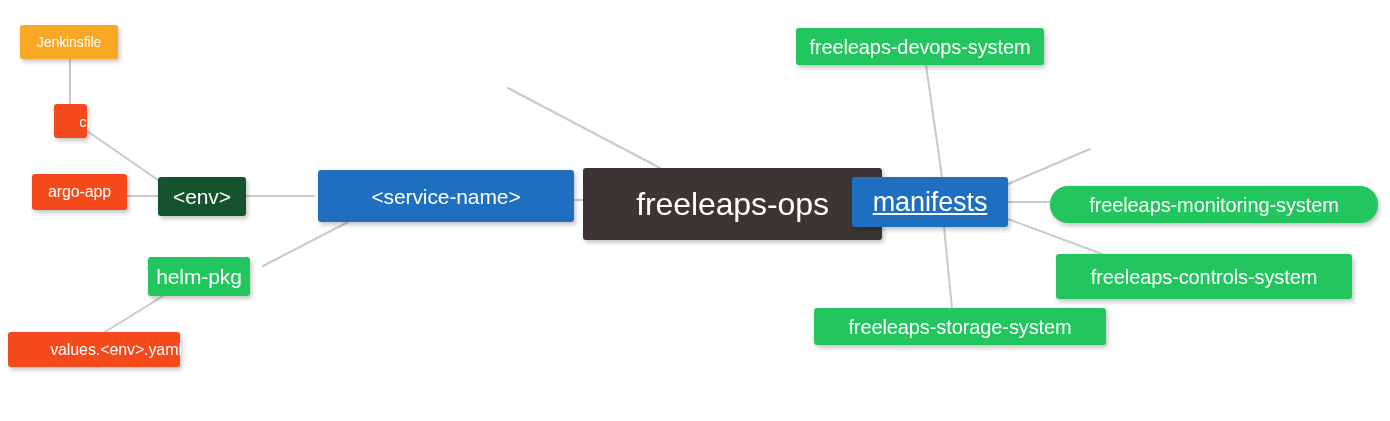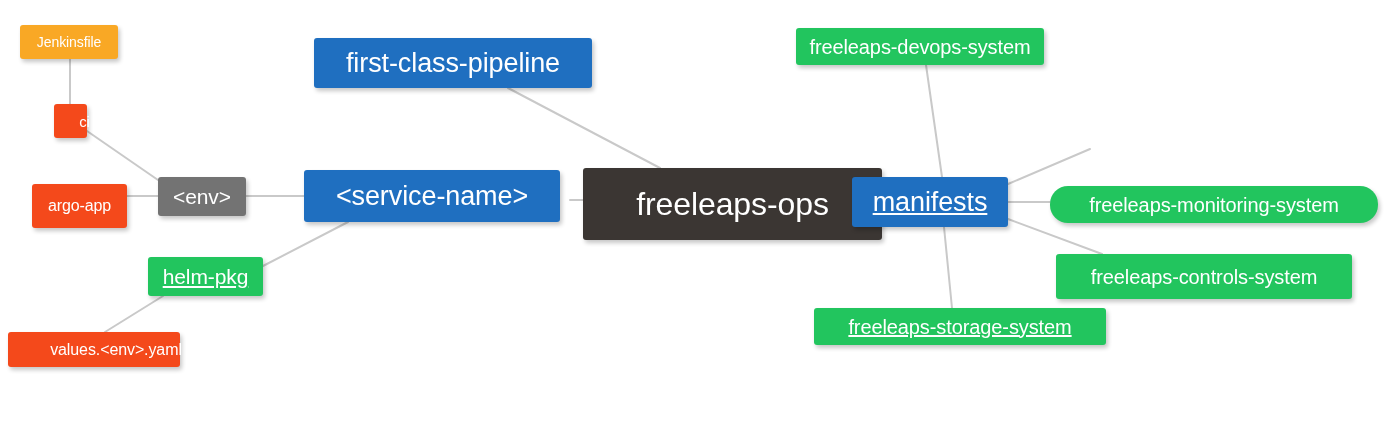--- a/index.html
+++ b/index.html
@@ -76,51 +76,48 @@
       <line x1="944" y1="227" x2="952" y2="308" stroke="#c9c9c9" stroke-width="2" stroke-linecap="round"></line>
     </svg>
 
   <div id="node-layer">
       <div class="node" style="left: 20px; top: 25px; width: 98px; height: 34px; background: rgb(249, 168, 37); font-size: 14px;">
         <span class="node-label">Jenkinsfile</span>
       </div>
       <div class="node" style="left: 54px; top: 104px; width: 33px; height: 34px; background: rgb(244, 73, 27); font-size: 15px; padding-left: 28px;">
         <span class="node-label">ci</span>
       </div>
-      <div class="node" style="left: 32px; top: 184px; width: 95px; height: 44px; background: rgb(244, 73, 27); font-size: 16px;">
+      <div class="node" style="left: 32px; top: 174px; width: 95px; height: 36px; background: rgb(244, 73, 27); font-size: 16px;">
         <span class="node-label">argo-app</span>
       </div>
-      <div class="node" style="left: 158px; top: 177px; width: 88px; height: 39px; background: #737373; font-size: 21px;">
+      <div class="node" style="left: 158px; top: 177px; width: 88px; height: 39px; background: #14532d; font-size: 21px;">
         <span class="node-label">&lt;env&gt;</span>
       </div>
-      <div class="node" style="left: 148px; top: 257px; width: 115px; height: 39px; background: rgb(34, 197, 94); font-size: 21px; text-decoration: underline;">
+      <div class="node" style="left: 148px; top: 257px; width: 102px; height: 39px; background: rgb(34, 197, 94); font-size: 21px;">
         <span class="node-label">helm-pkg</span>
       </div>
       <div class="node" style="left: 8px; top: 332px; width: 172px; height: 35px; background: rgb(244, 73, 27); font-size: 16px; padding-left: 44px;">
         <span class="node-label">values.&lt;env&gt;.yaml</span>
       </div>
-      <div class="node" style="left: 304px; top: 170px; width: 256px; height: 52px; background: rgb(31, 111, 192); font-size: 27px;">
+      <div class="node" style="left: 318px; top: 170px; width: 256px; height: 52px; background: rgb(31, 111, 192); font-size: 21px;">
         <span class="node-label">&lt;service-name&gt;</span>
-      </div>
-      <div class="node" style="left: 314px; top: 38px; width: 278px; height: 50px; background: rgb(31, 111, 192); font-size: 27px;">
-        <span class="node-label">first-class-pipeline</span>
       </div>
       <div class="node" style="left: 583px; top: 168px; width: 299px; height: 72px; background: rgb(59, 54, 51); font-size: 32px;">
         <span class="node-label">freeleaps-ops</span>
       </div>
       <div class="node" style="left: 852px; top: 177px; width: 156px; height: 50px; background: rgb(31, 111, 192); font-size: 27px; text-decoration: underline;">
         <span class="node-label">manifests</span>
       </div>
       <div class="node" style="left: 796px; top: 28px; width: 248px; height: 37px; background: rgb(34, 197, 94); font-size: 20px;">
         <span class="node-label">freeleaps-devops-system</span>
       </div>
       <div class="node" style="left: 1050px; top: 186px; width: 328px; height: 37px; background: rgb(34, 197, 94); font-size: 20px; border-radius: 18px;">
         <span class="node-label">freeleaps-monitoring-system</span>
       </div>
       <div class="node" style="left: 1056px; top: 254px; width: 296px; height: 45px; background: rgb(34, 197, 94); font-size: 20px;">
         <span class="node-label">freeleaps-controls-system</span>
       </div>
-      <div class="node" style="left: 814px; top: 308px; width: 292px; height: 37px; background: rgb(34, 197, 94); font-size: 20px; text-decoration: underline;">
+      <div class="node" style="left: 814px; top: 308px; width: 292px; height: 37px; background: rgb(34, 197, 94); font-size: 20px;">
         <span class="node-label">freeleaps-storage-system</span>
       </div>
     </div>
 
 </div>
 
 </body></html>

